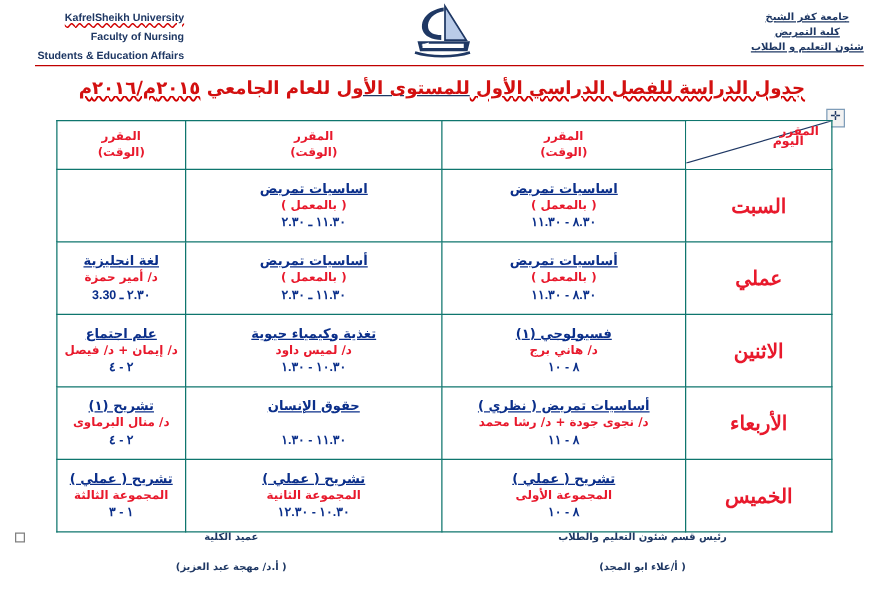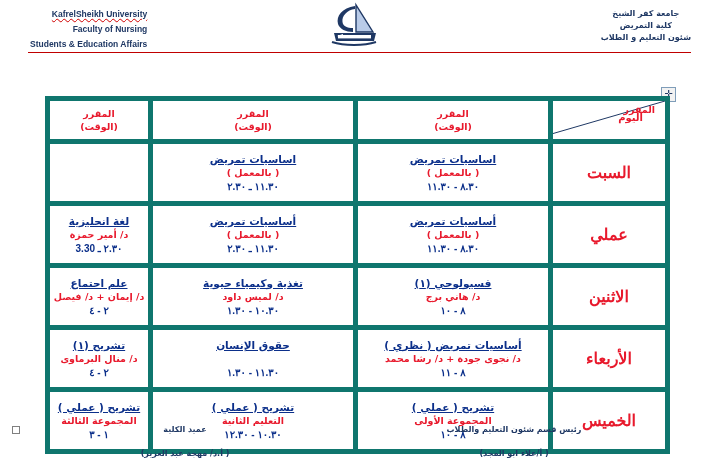--- a/index.html
+++ b/index.html
@@ -19,20 +19,21 @@
     direction:ltr;text-align:right;
     color:#1f3864;font-size:8.5px;font-weight:bold;line-height:15px;
     font-family:"Liberation Sans",sans-serif;
   }
   .hdr-en div:first-child{text-decoration:underline;text-decoration-style:wavy;text-decoration-color:#d00000;}
   .hdr-ar{
     position:absolute;right:16px;top:8px;
     direction:rtl;text-align:center;
     color:#1f3864;font-size:8px;font-weight:bold;line-height:12px;
     font-family:"DejaVu Sans",sans-serif;
+    text-decoration:underline;
   }
   .logo{
     position:absolute;left:50%;top:2px;margin-left:-28px;
     width:56px;height:46px;
   }
   .hr-red{position:absolute;left:28px;right:16px;top:52px;height:0;
     border-top:1.2px solid #c00000;}
 
   
   .title-wrap{
@@ -58,21 +59,21 @@
     color:#1f3864;font-size:10px;line-height:11px;text-align:center;
   }
   table.sched{
     position:absolute;left:45px;top:96px;
     width:620px;
     border-collapse:collapse;
     table-layout:fixed;
     direction:rtl;
   }
   table.sched td{
-    border:5px solid #0f766e;
+    border:1px solid #0f766e;
     vertical-align:middle;
     text-align:center;
     padding:2px 2px;
     background:#ffffff;
   }
   
   .dot{
     background-color:#cfdcef;
     background-image:
       radial-gradient(#4a6fa5 0.7px, transparent 0.8px);
@@ -168,20 +169,23 @@
 
     <div class="hdr-ar">
       <div>جامعة كفر الشيخ</div>
       <div>كلية التمريض</div>
       <div>شئون التعليم و الطلاب</div>
     </div>
 
     <div class="hr-red"></div>
   </div>
 
+  <div class="title-wrap">
+    <span class="title"><span class="wavy">جدول الدراسة للفصل الدراسي الأول </span><span class="u">للمستوى الأول</span><span> للعام الجامعي </span><span class="wavy">٢٠١٥م/٢٠١٦م</span></span>
+  </div>
 
   <div class="tbl-move">✛</div>
 
   <table class="sched">
     <colgroup>
       <col class="c-day">
         <col class="c-p1">
         <col class="c-p2">
         <col class="c-p3">
     </colgroup>
@@ -296,21 +300,21 @@
         <td class="dot">
           <span class="dayname">الخميس</span>
         </td>
         <td>
           <span class="subj cellbox">تشريح ( عملي )</span>
           <span class="teacher cellbox">المجموعة الأولى</span>
           <span class="time cellbox">٨ - ١٠</span>
         </td>
         <td>
           <span class="subj cellbox">تشريح ( عملي )</span>
-          <span class="teacher cellbox">التعليم الثانية</span>
+          <span class="teacher cellbox">المجموعة الثانية</span>
           <span class="time cellbox">١٠.٣٠ - ١٢.٣٠</span>
         </td>
         <td>
           <span class="subj cellbox">تشريح ( عملي )</span>
           <span class="teacher cellbox">المجموعة الثالثة</span>
           <span class="time cellbox">١ - ٣</span>
         </td>
       </tr>
     </tbody>
   </table>

